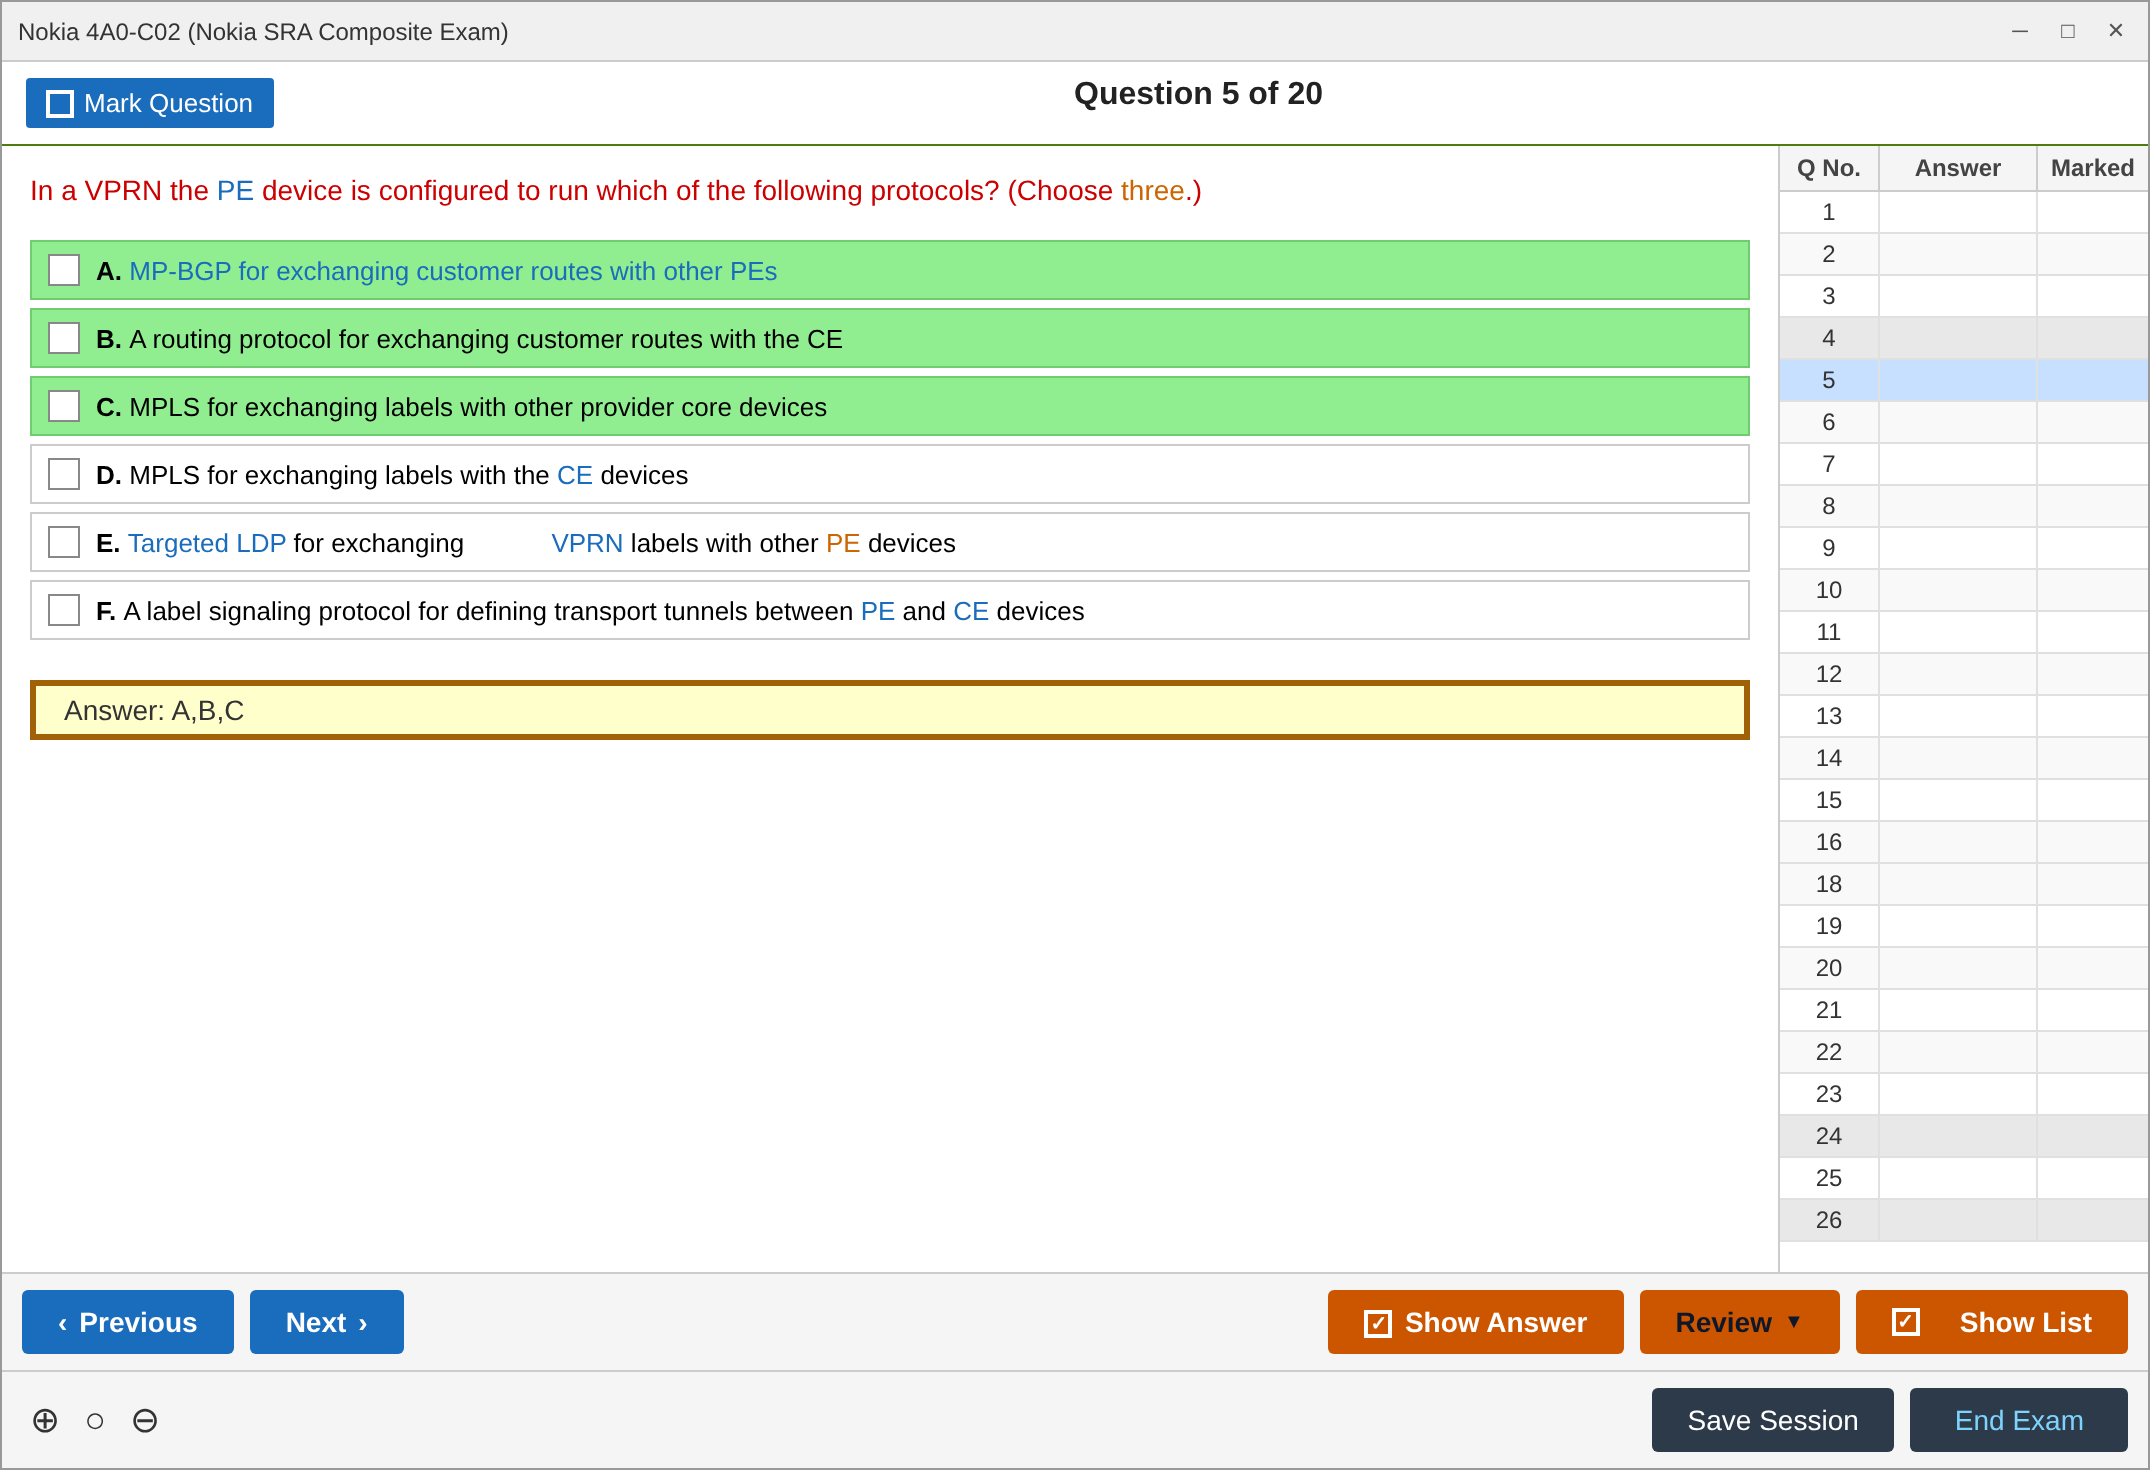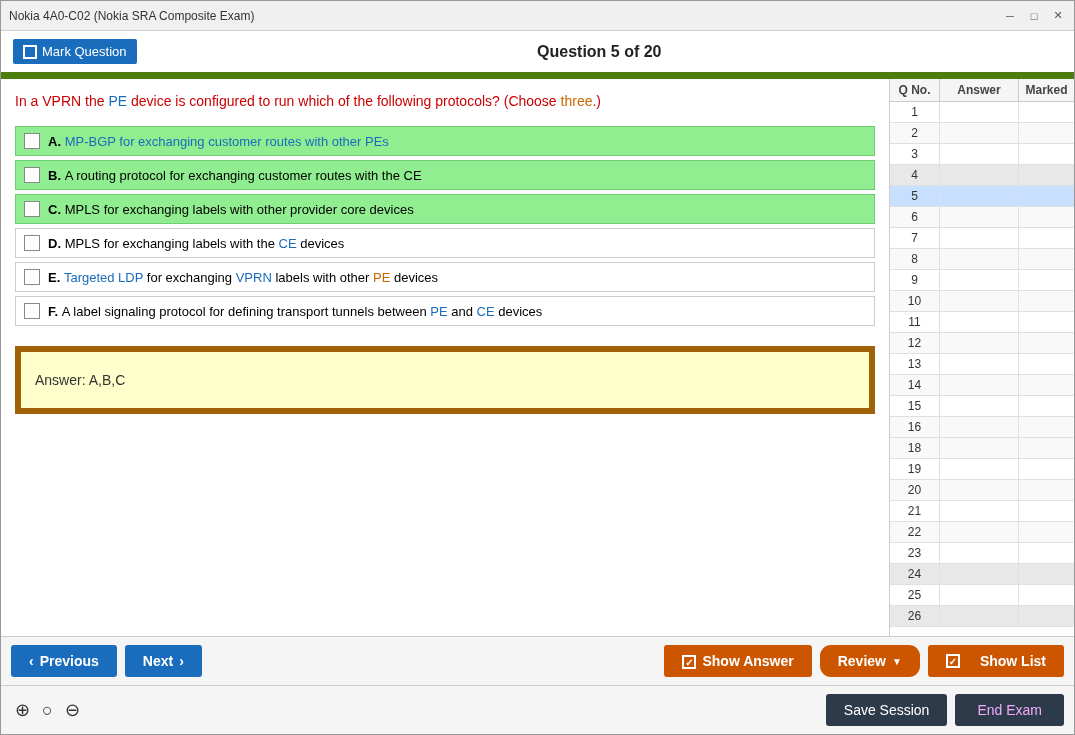--- a/index.html
+++ b/index.html
@@ -17,23 +17,22 @@
       border-bottom: 1px solid #ccc;
       flex-shrink: 0;
     }
     .title-bar-left { font-size: 12px; color: #333; }
     .title-bar-controls { display: flex; gap: 8px; }
     .title-bar-btn { width: 16px; height: 16px; display: flex; align-items: center; justify-content: center; font-size: 11px; color: #555; cursor: pointer; }
 
     .toolbar {
       background: #fff;
       padding: 8px 12px;
-      border-bottom: 7px solid #4d7c0f;
-      display: flex;
-      align-items: center;
+      border-bottom: 1px solid #4d7c0f;
+      display: flex;
       flex-shrink: 0;
     }
     .mark-question-btn {
       background: #1a6cbc;
       color: #fff;
       border: none;
       padding: 5px 10px;
       cursor: pointer;
       font-size: 13px;
       display: flex;
@@ -90,22 +89,22 @@
       border: 1px solid #888;
       background: #fff;
       flex-shrink: 0;
     }
 
     .option-text { font-size: 13px; color: #000; }
     .option-text .label { font-weight: bold; }
 
     .answer-box {
       background: #ffffcc;
-      border: 6px solid #a16207;
-      padding: 20px 14px;
+      border: 3px solid #a16207;
+      padding: 4px 14px;
       margin-top: 6px;
       font-size: 14px;
       color: #333;
     }
 
     .sidebar {
       width: 185px;
       border-left: 1px solid #ccc;
       display: flex;
       flex-direction: column;
@@ -164,38 +163,38 @@
       border: none;
       cursor: pointer;
       border-radius: 3px;
       display: flex;
       align-items: center;
       gap: 6px;
     }
     .btn-prev { background: #1a6cbc; color: #fff; }
     .btn-next { background: #1a6cbc; color: #fff; }
     .btn-show-answer { background: #cc5500; color: #fff; display: flex; align-items: flex-end; gap: 6px; }
-    .btn-review { background: #cc5500; color: #ffffff; border-radius: 11px; }
+    .btn-review { background: #cc5500; color: #0f172a; }
     .btn-show-list { background: #cc5500; color: #fff; display: flex; align-items: center; gap: 20px; }
 
     .spacer { flex: 1; }
 
     .bottom-actions {
       border-top: 1px solid #ccc;
       padding: 8px 10px;
       display: flex;
       align-items: center;
       background: #f5f5f5;
       flex-shrink: 0;
     }
     .zoom-controls { display: flex; gap: 4px; align-items: center; }
     .zoom-btn { background: none; border: none; font-size: 16px; cursor: pointer; color: #333; padding: 2px 4px; }
     .action-btns { margin-left: auto; display: flex; gap: 8px; }
     .btn-save { background: #2d3a4a; color: #fff; padding: 8px 18px; border: none; cursor: pointer; font-size: 14px; border-radius: 3px; }
-    .btn-end { background: #2d3a4a; color: #f0abfc; padding: 8px 22px; border: none; cursor: pointer; font-size: 14px; border-radius: 3px; }
+    .btn-end { background: #2d3a4a; color: #7dd3fc; padding: 8px 22px; border: none; cursor: pointer; font-size: 14px; border-radius: 3px; }
 
     .checkbox-icon {
       width: 14px; height: 14px; border: 2px solid #fff;
       display: inline-flex; align-items: center; justify-content: center;
       background: #cc5500;
     }
     .checkbox-icon::after { content: '✓'; font-size: 10px; color: #fff; }
 
     .arrow { font-size: 14px; }
   </style>
@@ -255,21 +254,21 @@
         <div class="option-item unselected">
           <div class="option-checkbox"></div>
           <span class="option-text">
             <span class="label">D. </span><span>MPLS for exchanging labels with the </span><span style="color:#1a6cbc;">CE</span><span> devices</span>
           </span>
         </div>
 
         <div class="option-item unselected">
           <div class="option-checkbox"></div>
           <span class="option-text">
-            <span class="label">E. </span><span style="color:#1a6cbc;">Targeted LDP</span><span> for exchanging </span><span style="color:#1a6cbc;">VPRN</span><span> labels with other </span><span style="color:#cc6600;">PE</span><span> devices</span>
+            <span class="label">E. </span><span style="color:#1a6cbc;">Targeted LDP</span><span> for exchanging </span><span style="color:#1a6cbc;margin-left:40px;">VPRN</span><span> labels with other </span><span style="color:#cc6600;">PE</span><span> devices</span>
           </span>
         </div>
 
         <div class="option-item unselected">
           <div class="option-checkbox"></div>
           <span class="option-text">
             <span class="label">F. </span><span>A label signaling protocol for defining transport tunnels between </span><span style="color:#1a6cbc;">PE</span><span> and </span><span style="color:#1a6cbc;">CE</span><span> devices</span>
           </span>
         </div>
 

